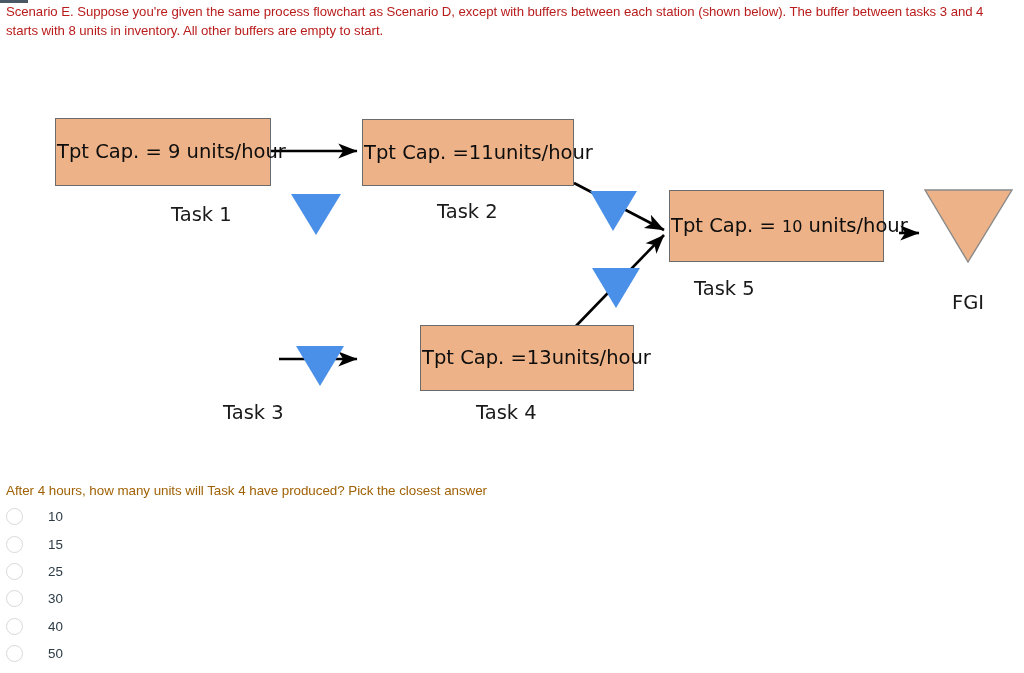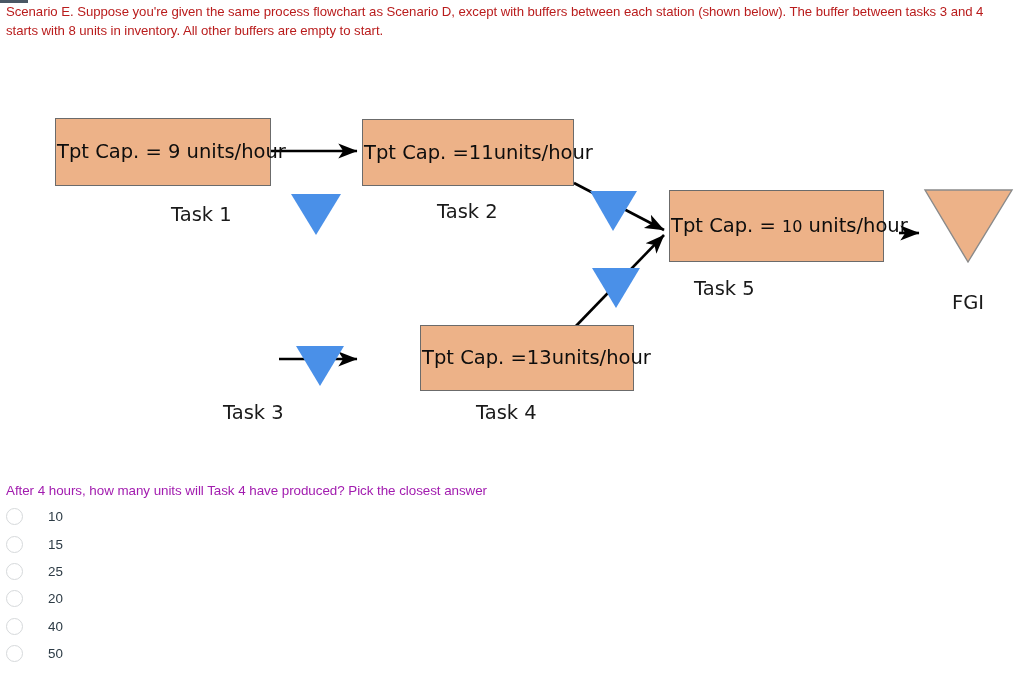--- a/index.html
+++ b/index.html
@@ -98,21 +98,21 @@
   .cap4 { left: 476px; top: 346px; }
   .cap5 { left: 694px; top: 222px; }
   .capf { left: 952px; top: 236px; }
 
   
   .question {
     position: absolute;
     left: 6px;
     top: 483px;
     font-size: 13.4px;
-    color: #a21caf;
+    color: #a16207;
     letter-spacing: -0.05px;
   }
   .options {
     position: absolute;
     left: 0px;
     top: 503px;
     width: 420px;
   }
   .option-row {
     height: 27.4px;
@@ -217,21 +217,21 @@
   <div class="option-row">
     <span class="radio"></span>
     <span class="option-label">15</span>
   </div>
   <div class="option-row">
     <span class="radio"></span>
     <span class="option-label">25</span>
   </div>
   <div class="option-row">
     <span class="radio"></span>
-    <span class="option-label">20</span>
+    <span class="option-label">30</span>
   </div>
   <div class="option-row">
     <span class="radio"></span>
     <span class="option-label">40</span>
   </div>
   <div class="option-row">
     <span class="radio"></span>
     <span class="option-label">50</span>
   </div>
 </div>

